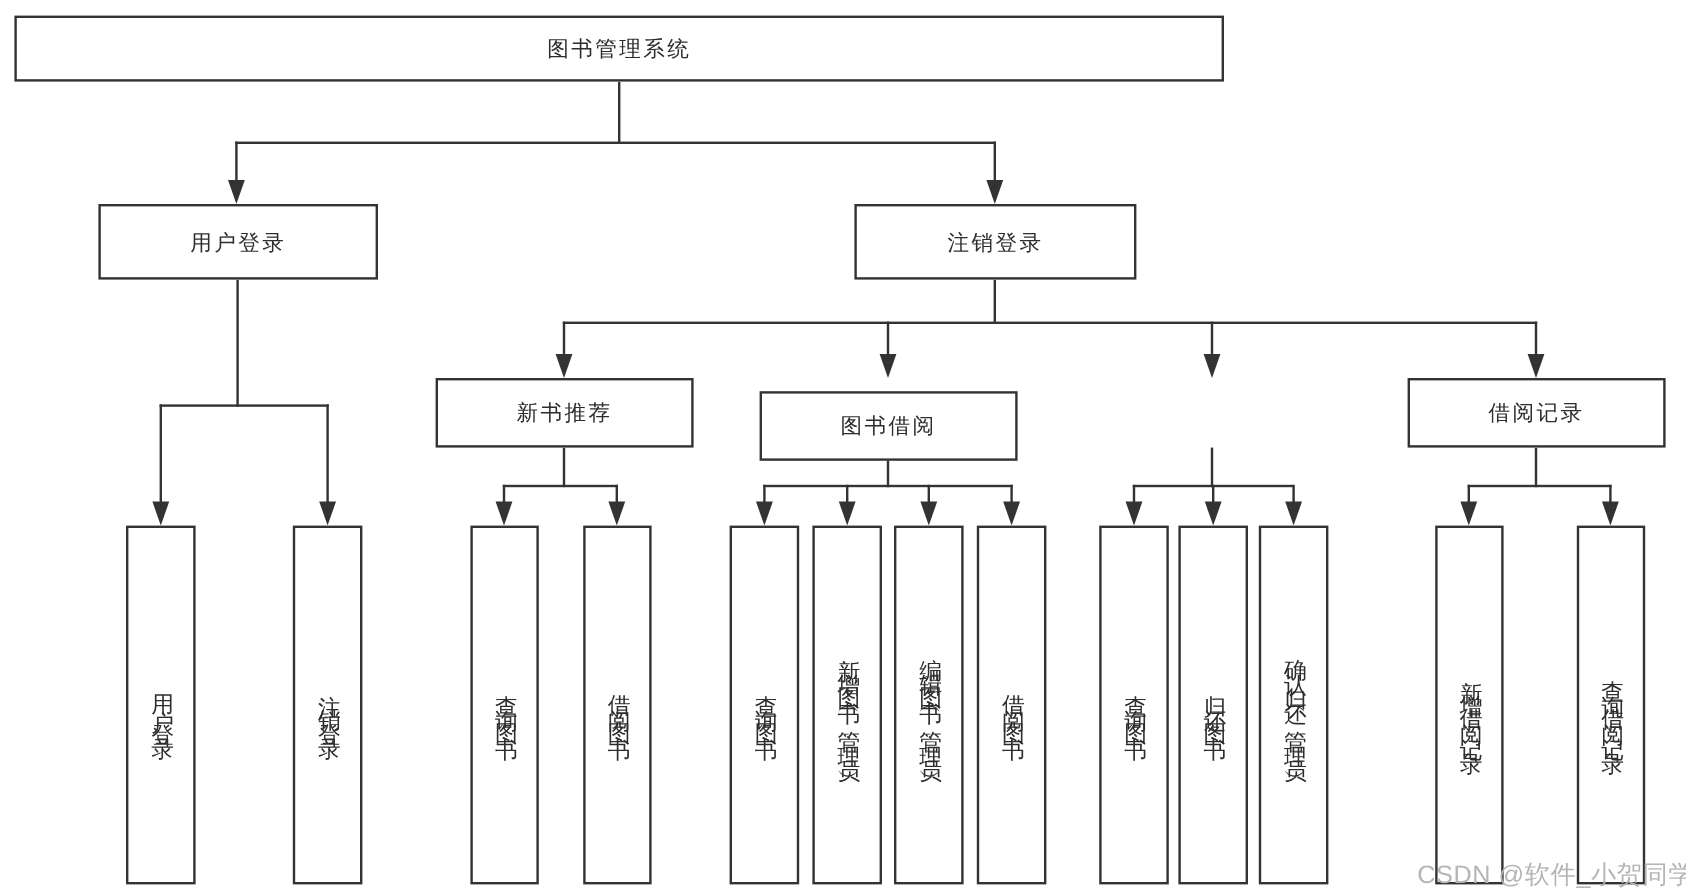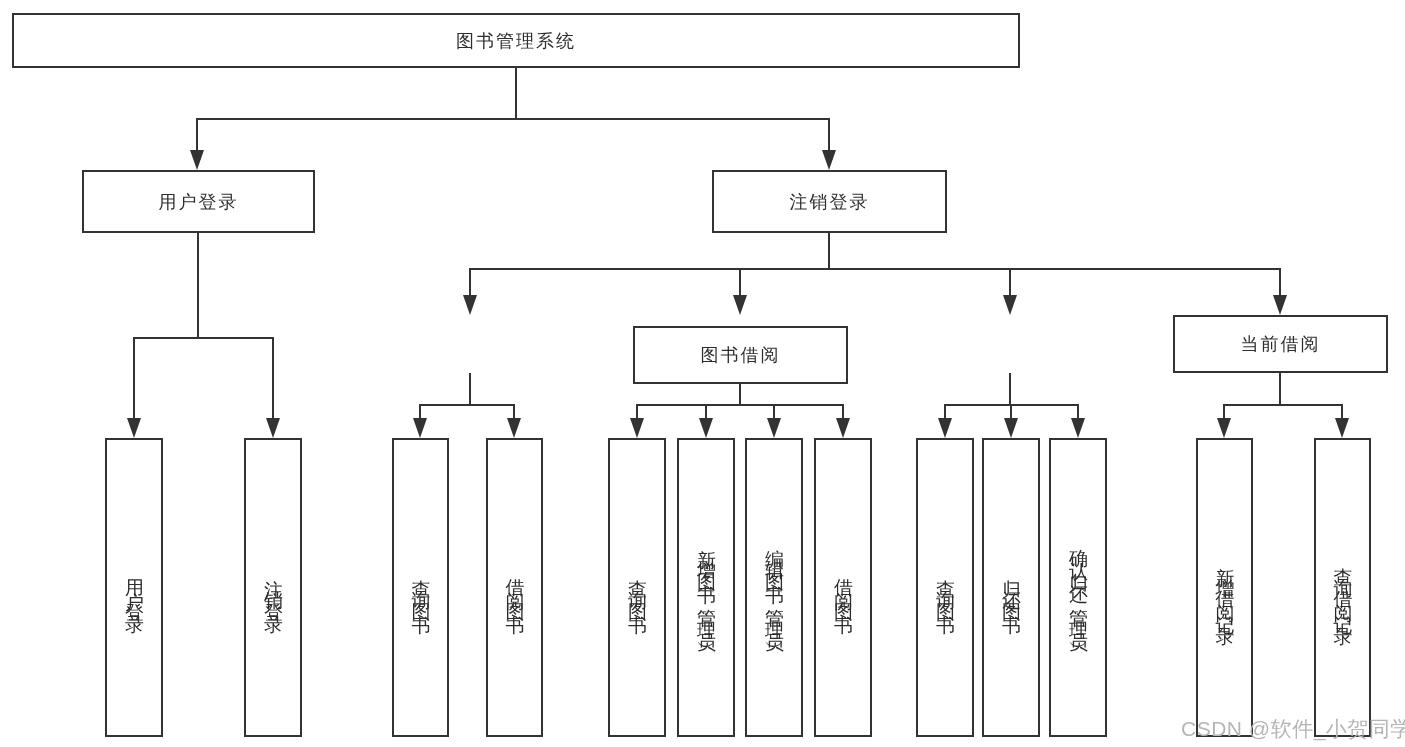--- a/index.html
+++ b/index.html
@@ -120,25 +120,28 @@
     <span>图书管理系统</span>
   </div>
 
   <div class="box h" style="left:82px;top:170px;width:233px;height:63px">
     <span>用户登录</span>
   </div>
   <div class="box h" style="left:712px;top:170px;width:235px;height:63px">
     <span>注销登录</span>
   </div>
 
+  <div class="box h" style="left:363px;top:315px;width:215px;height:58px">
+    <span>新书推荐</span>
+  </div>
   <div class="box h" style="left:633px;top:326px;width:215px;height:58px">
     <span>图书借阅</span>
   </div>
   <div class="box h" style="left:1173px;top:315px;width:215px;height:58px">
-    <span>当前借阅</span>
+    <span>借阅记录</span>
   </div>
 
   <div class="box v" style="left:105px;top:438px;width:58px;height:299px">
     <span>用户登录</span>
   </div>
   <div class="box v" style="left:244px;top:438px;width:58px;height:299px">
     <span>注销登录</span>
   </div>
 
   <div class="box v" style="left:392px;top:438px;width:57px;height:299px">

